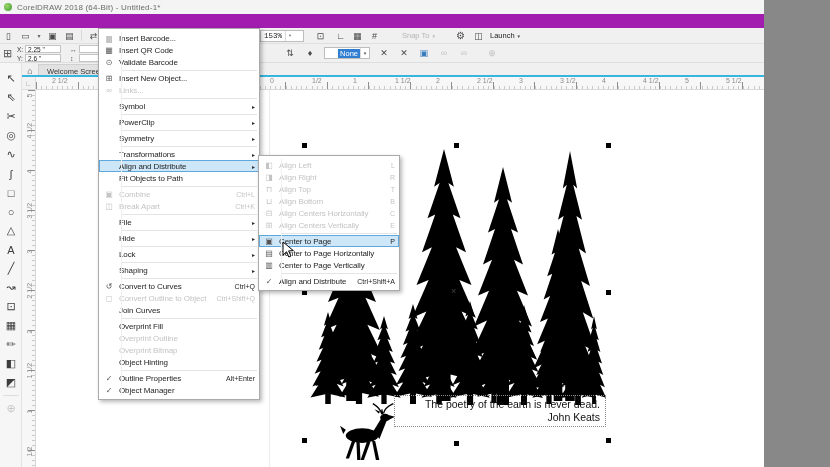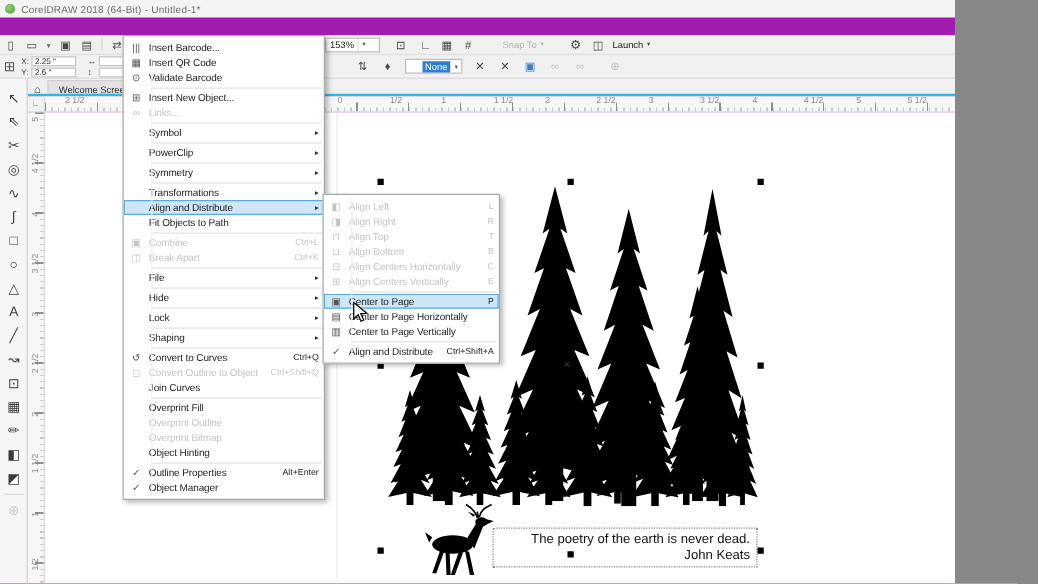--- a/index.html
+++ b/index.html
@@ -23,21 +23,21 @@
   .stdbar { position:absolute; left:0; top:28px; width:830px; height:16px; background:#f0f0f0;
             display:flex; align-items:center; border-bottom:1px solid #e0e0e0; }
   .tbtn { width:15px; height:13px; display:flex; align-items:center; justify-content:center;
           font-size:9px; color:#4a4a4a; margin:0 1px; }
   .tbtn.small-caret { width:8px; font-size:6px; color:#666; }
   .tb-sep-v { width:1px; height:11px; background:#d7d7d7; margin:0 3px; }
   .combo { height:12px; background:#fff; border:1px solid #bdbdbd; display:flex; align-items:center;
            font-size:7.5px; color:#222; }
   .combo .val { padding:0 3px; }
   .combo .drop { width:9px; height:100%; border-left:1px solid #dcdcdc; display:flex; align-items:center; justify-content:center; font-size:5px; color:#555; }
-  .zoom-combo { position:absolute; left:260px; width:44px; }
+  .zoom-combo { position:absolute; left:260px; width:44px;font-family:Liberation Mono, monospace; }
   .icon-fullscreen { position:absolute; left:312px; }
   .icon-rulers { position:absolute; left:332px; }
   .icon-grid { position:absolute; left:349px; }
   .icon-guidelines { position:absolute; left:366px; }
   .snap-drop { position:absolute; left:402px; width:34px; color:#b5b5b5; font-size:7.5px; display:flex; align-items:center; }
   .snap-drop .c { margin-left:3px; font-size:5px; }
   .icon-gear { position:absolute; left:452px; font-size:10px; }
   .launch { position:absolute; left:470px; display:flex; align-items:center; font-size:7.5px; color:#222; }
   .launch .lbl { margin:0 3px; }
   .launch .c { font-size:5px; color:#444; }
@@ -97,21 +97,21 @@
   .tb-sep { height:1px; background:#ddd; margin:3px 3px; }
   .tool-btn { width:22px; height:19px; display:flex; align-items:center; justify-content:center;
               font-size:11px; color:#3c3c3c; }
   .tool-btn.dis { color:#c8c8c8; }
 
   
   .canvas { position:absolute; left:36px; top:90px; width:794px; height:377px; background:#ffffff; overflow:hidden; }
   .page-edge { position:absolute; left:233px; top:0; width:1px; height:377px; background:#ececec; }
   .scroll-edge { position:absolute; left:786px; top:0; width:1px; height:377px; background:#eee; }
   .artwork { position:absolute; left:264px; top:52px; }        
-  .quote-box { position:absolute; left:358px; top:332px; width:212px; height:32px;  
+  .quote-box { position:absolute; left:358px; top:305px; width:212px; height:32px;  
                border:1px dotted #8a8a8a; text-align:right; padding:2px 5px 0 0;
                font-size:10.5px; color:#111; line-height:13px; }
   .quote-box .l { display:block; white-space:nowrap; }
   .sel-handle { position:absolute; width:5px; height:5px; background:#000; }
   .sel-center { position:absolute; left:415px; top:196px; font-size:9px; color:#444; }
   .sel-center::before { content:"×"; }
 
   
   .menu-pop { position:absolute; background:#fff; border:1px solid #aaa; box-shadow:2px 2px 4px rgba(0,0,0,.28);
               padding:3px 0; z-index:40; }

